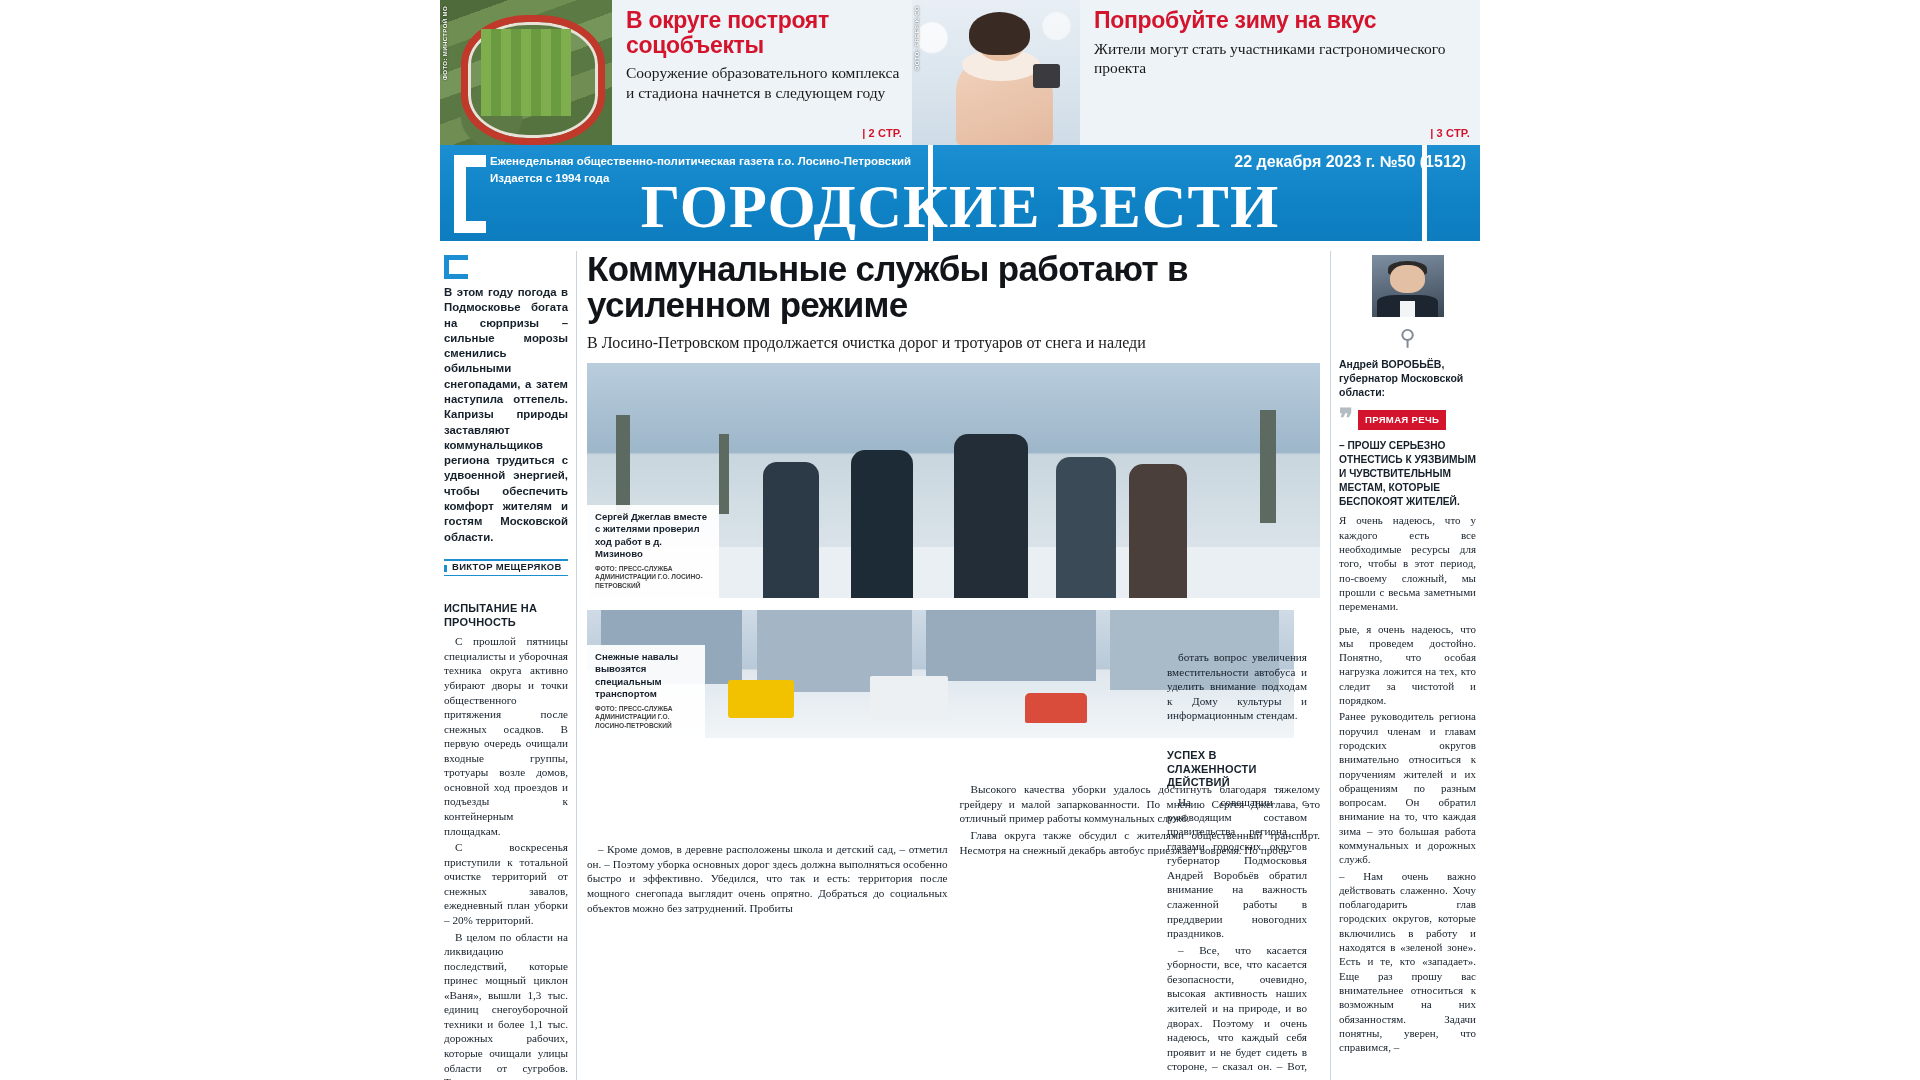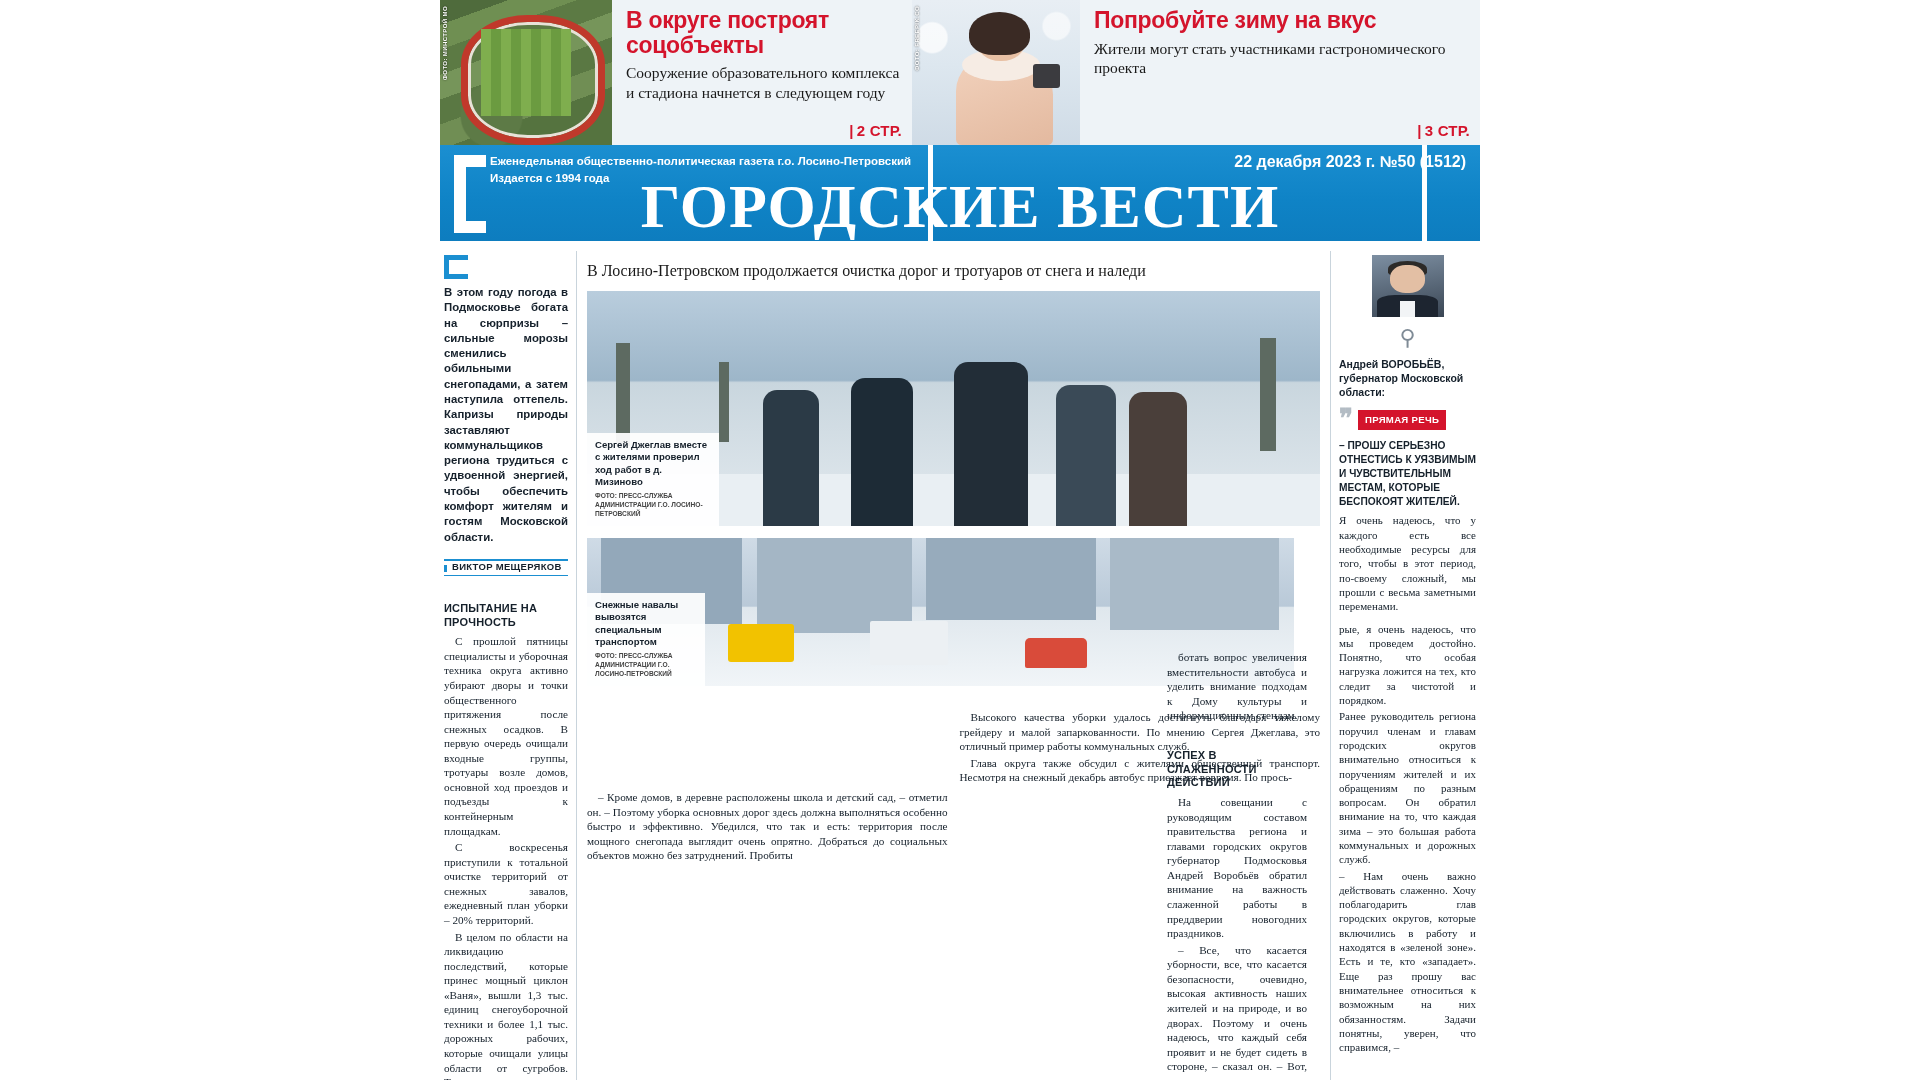--- a/index.html
+++ b/index.html
@@ -30,21 +30,21 @@
   .teaser-title {
     color: #d4142c; font-weight: bold; font-size: 23px; line-height: 1.07;
     letter-spacing: -.3px;
   }
   .teaser-sub {
     margin-top: 6px; font-family: "Liberation Serif", serif;
     font-size: 15.5px; line-height: 1.25; color: #1a1a1a;
   }
   .teaser-page {
     position: absolute; right: 10px; bottom: 6px;
-    color: #d4142c; font-weight: bold; font-size: 15px; letter-spacing: .2px;
+    color: #d4142c; font-weight: bold; font-size: 11px; letter-spacing: .2px;
   }
   .teaser-page::before { content: "|"; margin-right: 3px; }
 
   
   .stadium {
     width: 172px; height: 145px;
     background:
       radial-gradient(circle at 30% 80%, #5d7a46 0 18%, transparent 19%),
       linear-gradient(160deg,#4f6b3c 0 12%, #6f8f52 12% 24%, #5c7a44 24% 36%, #76955a 36% 48%, #5a7843 48% 60%, #708e54 60% 72%, #55733f 72% 100%);
     position: relative;
@@ -160,21 +160,21 @@
   .pm-person { position:absolute; bottom:0; border-radius:14px 14px 0 0; }
   .pm-snow { position:absolute; left:0; right:0; bottom:0; height:22%; background:#e9eff3; }
   .caption-box {
     position: absolute; left: 0; bottom: 0; background: rgba(255,255,255,.93);
     padding: 6px 8px 7px 8px; width: 132px;
   }
   .caption-title { font-size: 9.6px; font-weight: bold; line-height: 1.3; color:#15202b; }
   .caption-credit { margin-top: 4px; font-size: 6.6px; font-weight: bold; line-height: 1.35; color:#444; }
 
   .photo-second {
-    margin-top: 8px; width: 100%; height: 148px; position: relative; overflow: hidden;
+    margin-top: 8px; width: 100%; height: 128px; position: relative; overflow: hidden;
     background: linear-gradient(180deg,#cfdbe6 0%, #b9c9d8 46%, #dfe7ed 47%, #f1f5f8 100%);
     text-decoration: underline;
   }
   .ps-building { position:absolute; top:0; background:#9fb2c2; }
   .ps-loader { position:absolute; background:#f2c200; border-radius:3px; }
   .ps-truck { position:absolute; background:#ecf0f3; border-radius:2px; }
   .ps-car { position:absolute; background:#d94b3a; border-radius:5px 5px 2px 2px; }
 
   .cols2 { margin-top: 10px; display: grid; grid-template-columns: 1fr 1fr; gap: 12px; }
 
@@ -276,20 +276,21 @@
         <div class="sec-head">ИСПЫТАНИЕ НА ПРОЧНОСТЬ</div>
         <div class="body-copy">
           <p>С прошлой пятницы специалисты и уборочная техника округа активно убирают дворы и точки общественного притяжения после снежных осадков. В первую очередь очищали входные группы, тротуары возле домов, основной ход проездов и подъезды к контейнерным площадкам.</p>
           <p>С воскресенья приступили к тотальной очистке территорий от снежных завалов, ежедневный план уборки – 20% территорий.</p>
           <p>В целом по области на ликвидацию последствий, которые принес мощный циклон «Ваня», вышли 1,3 тыс. единиц снегоуборочной техники и более 1,1 тыс. дорожных рабочих, которые очищали улицы области от сугробов. Только за одну ночь, с пятницы на субботу, было обработано и очищено 13 тыс. км дорог.</p>
         </div>
 
       </div>
 
       <div class="col-center">
+        <h1 class="headline">Коммунальные службы работают в усиленном режиме</h1>
         <div class="deck">В Лосино-Петровском продолжается очистка дорог и тротуаров от снега и наледи</div>
 
         <div class="photo-main">
           <div class="pm-tree" style="left:4%;  width:14px; height:44%; bottom:34%;"></div>
           <div class="pm-tree" style="left:18%; width:10px; height:34%; bottom:36%;"></div>
           <div class="pm-tree" style="right:6%; width:16px; height:48%; bottom:32%;"></div>
           <div class="pm-snow"></div>
           <div class="pm-person" style="left:24%; width:56px; height:58%; background:#2b3a46;"></div>
           <div class="pm-person" style="left:36%; width:62px; height:63%; background:#1d2b36;"></div>
           <div class="pm-person" style="left:50%; width:74px; height:70%; background:#222d37;"></div>

